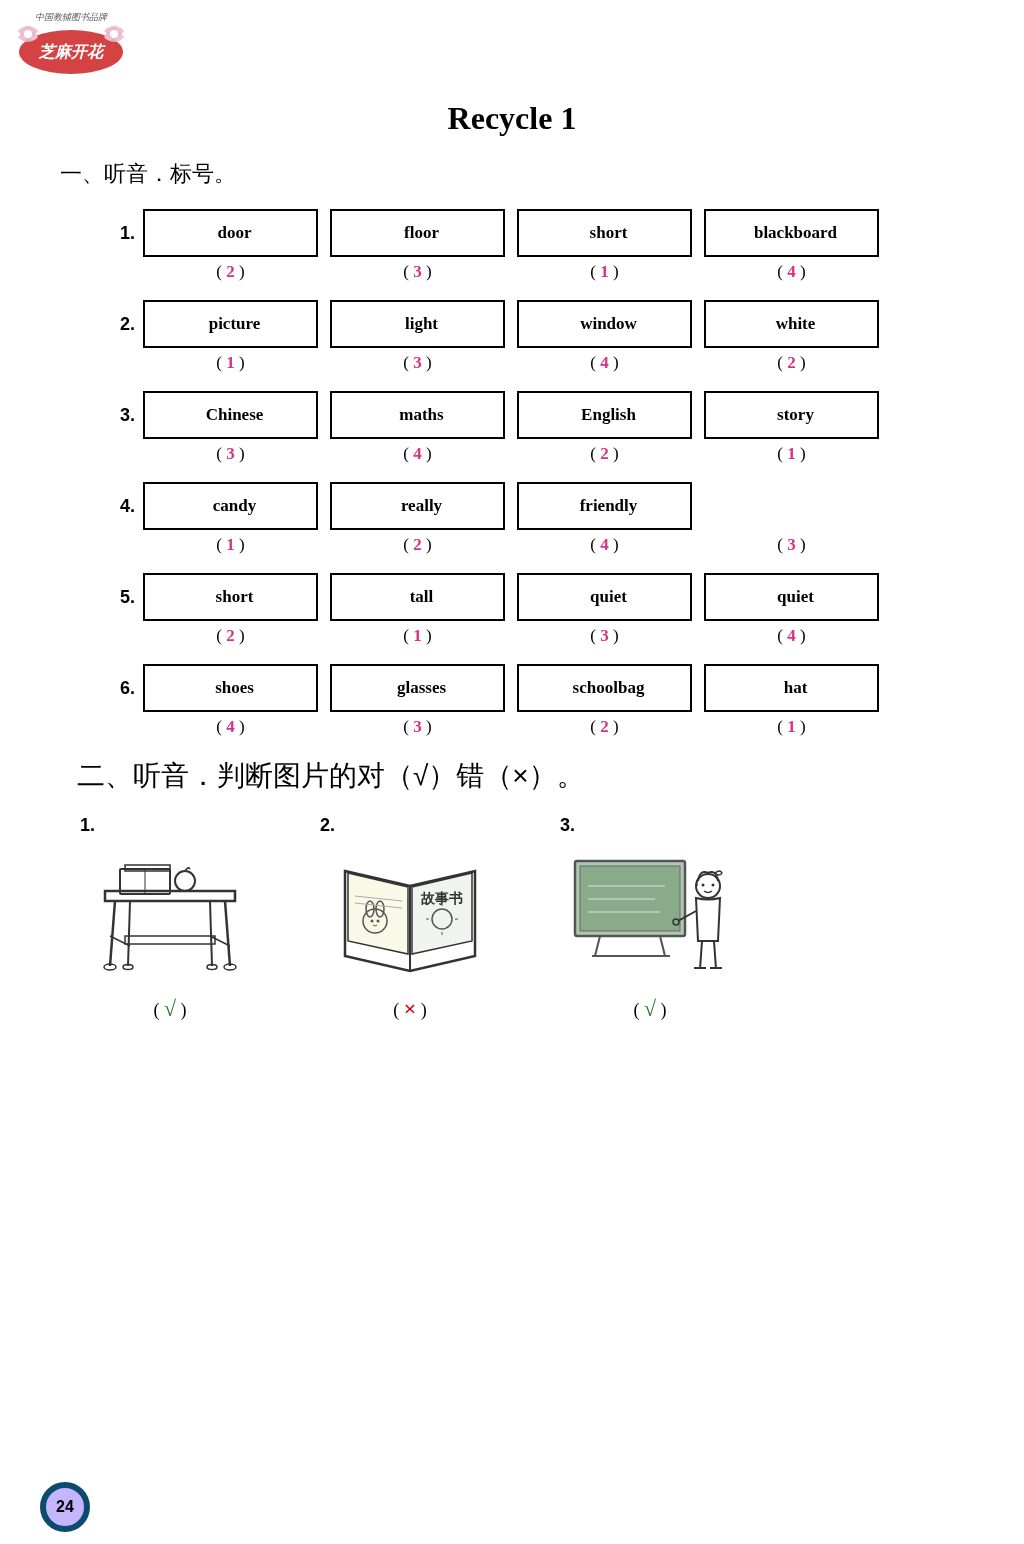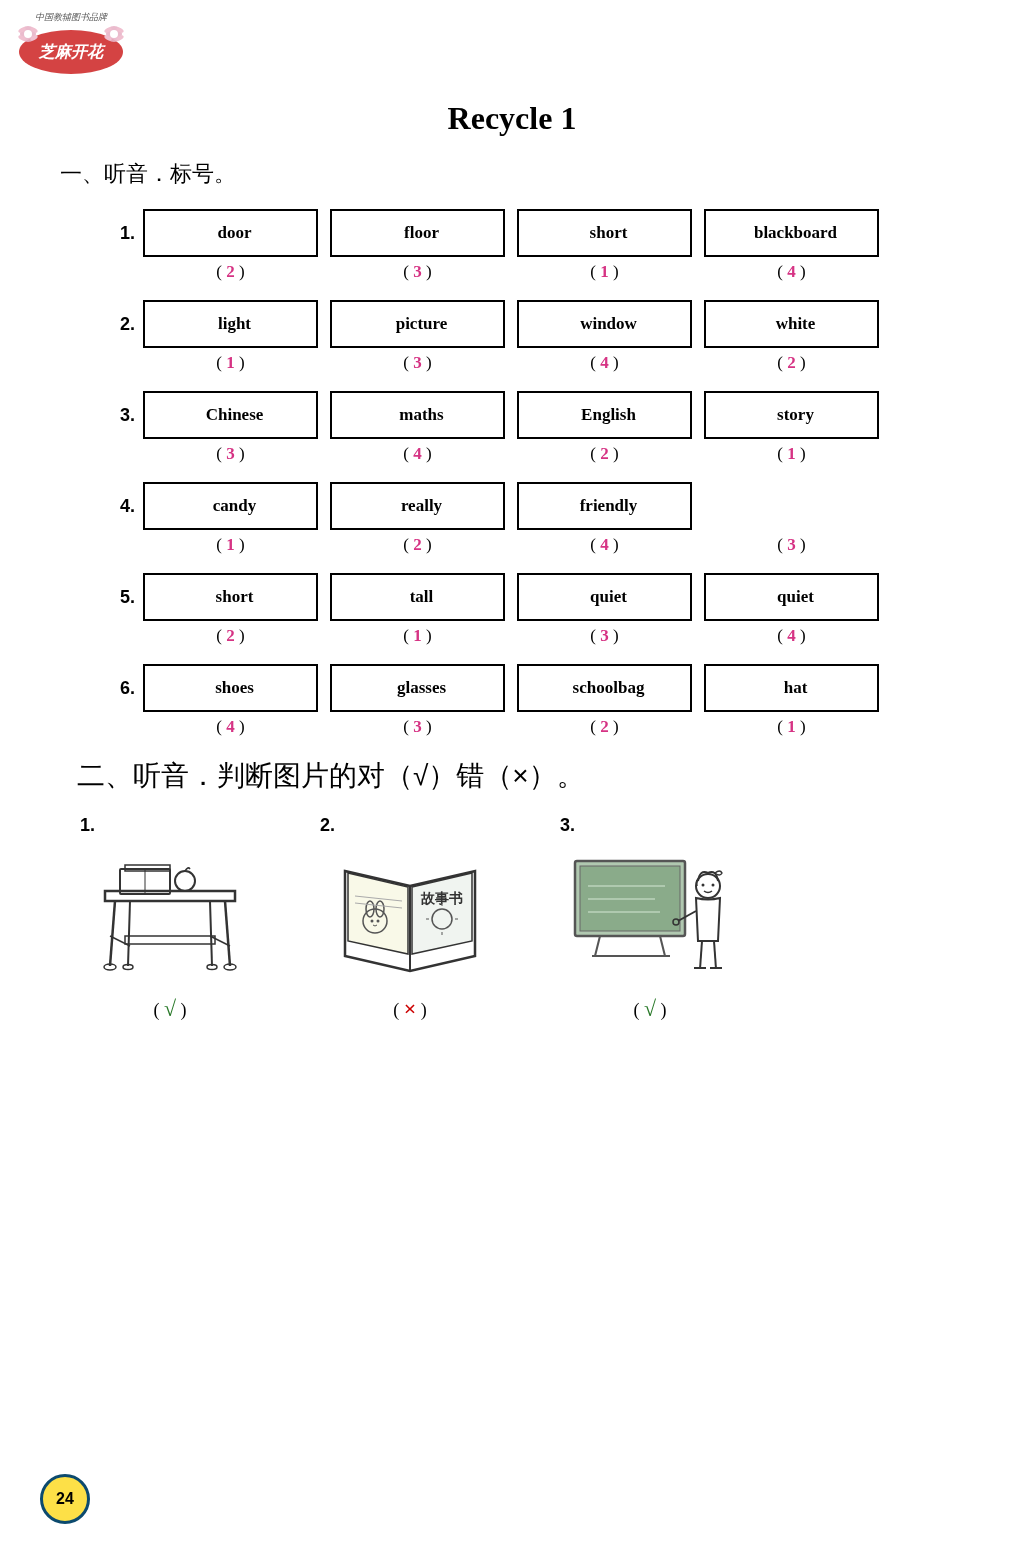--- a/index.html
+++ b/index.html
@@ -157,27 +157,27 @@
     }
 
     .check-red {
       color: #cc0000;
       font-weight: bold;
       font-size: 22px;
     }
 
     .page-number-badge {
       position: absolute;
-      bottom: 20px;
+      bottom: 12px;
       left: 40px;
       width: 50px;
       height: 50px;
       border-radius: 50%;
-      border: 3px solid #0c4a6e;
-      background: #fde047;
+      border: 6px solid #0c4a6e;
+      background: #c4b5fd;
       display: flex;
       align-items: center;
       justify-content: center;
       font-size: 16px;
       font-weight: bold;
     }
 
     
     .desk-svg, .book-svg, .board-svg {
       width: 160px;
@@ -237,22 +237,22 @@
         <div class="answers">
           <div class="answer-cell">( <span class="answer-num">2</span> )</div>
           <div class="answer-cell">( <span class="answer-num">3</span> )</div>
           <div class="answer-cell">( <span class="answer-num">1</span> )</div>
           <div class="answer-cell">( <span class="answer-num">4</span> )</div>
         </div>
       </div>
       <div class="word-row">
         <div class="row-number">2.</div>
         <div class="word-boxes">
+          <div class="word-box">picture</div>
           <div class="word-box">light</div>
-          <div class="word-box">picture</div>
           <div class="word-box">window</div>
           <div class="word-box">white</div>
         </div>
       </div>
       <div class="answer-row">
         <div class="answer-spacer"></div>
         <div class="answers">
           <div class="answer-cell">( <span class="answer-num">1</span> )</div>
           <div class="answer-cell">( <span class="answer-num">3</span> )</div>
           <div class="answer-cell">( <span class="answer-num">4</span> )</div>

